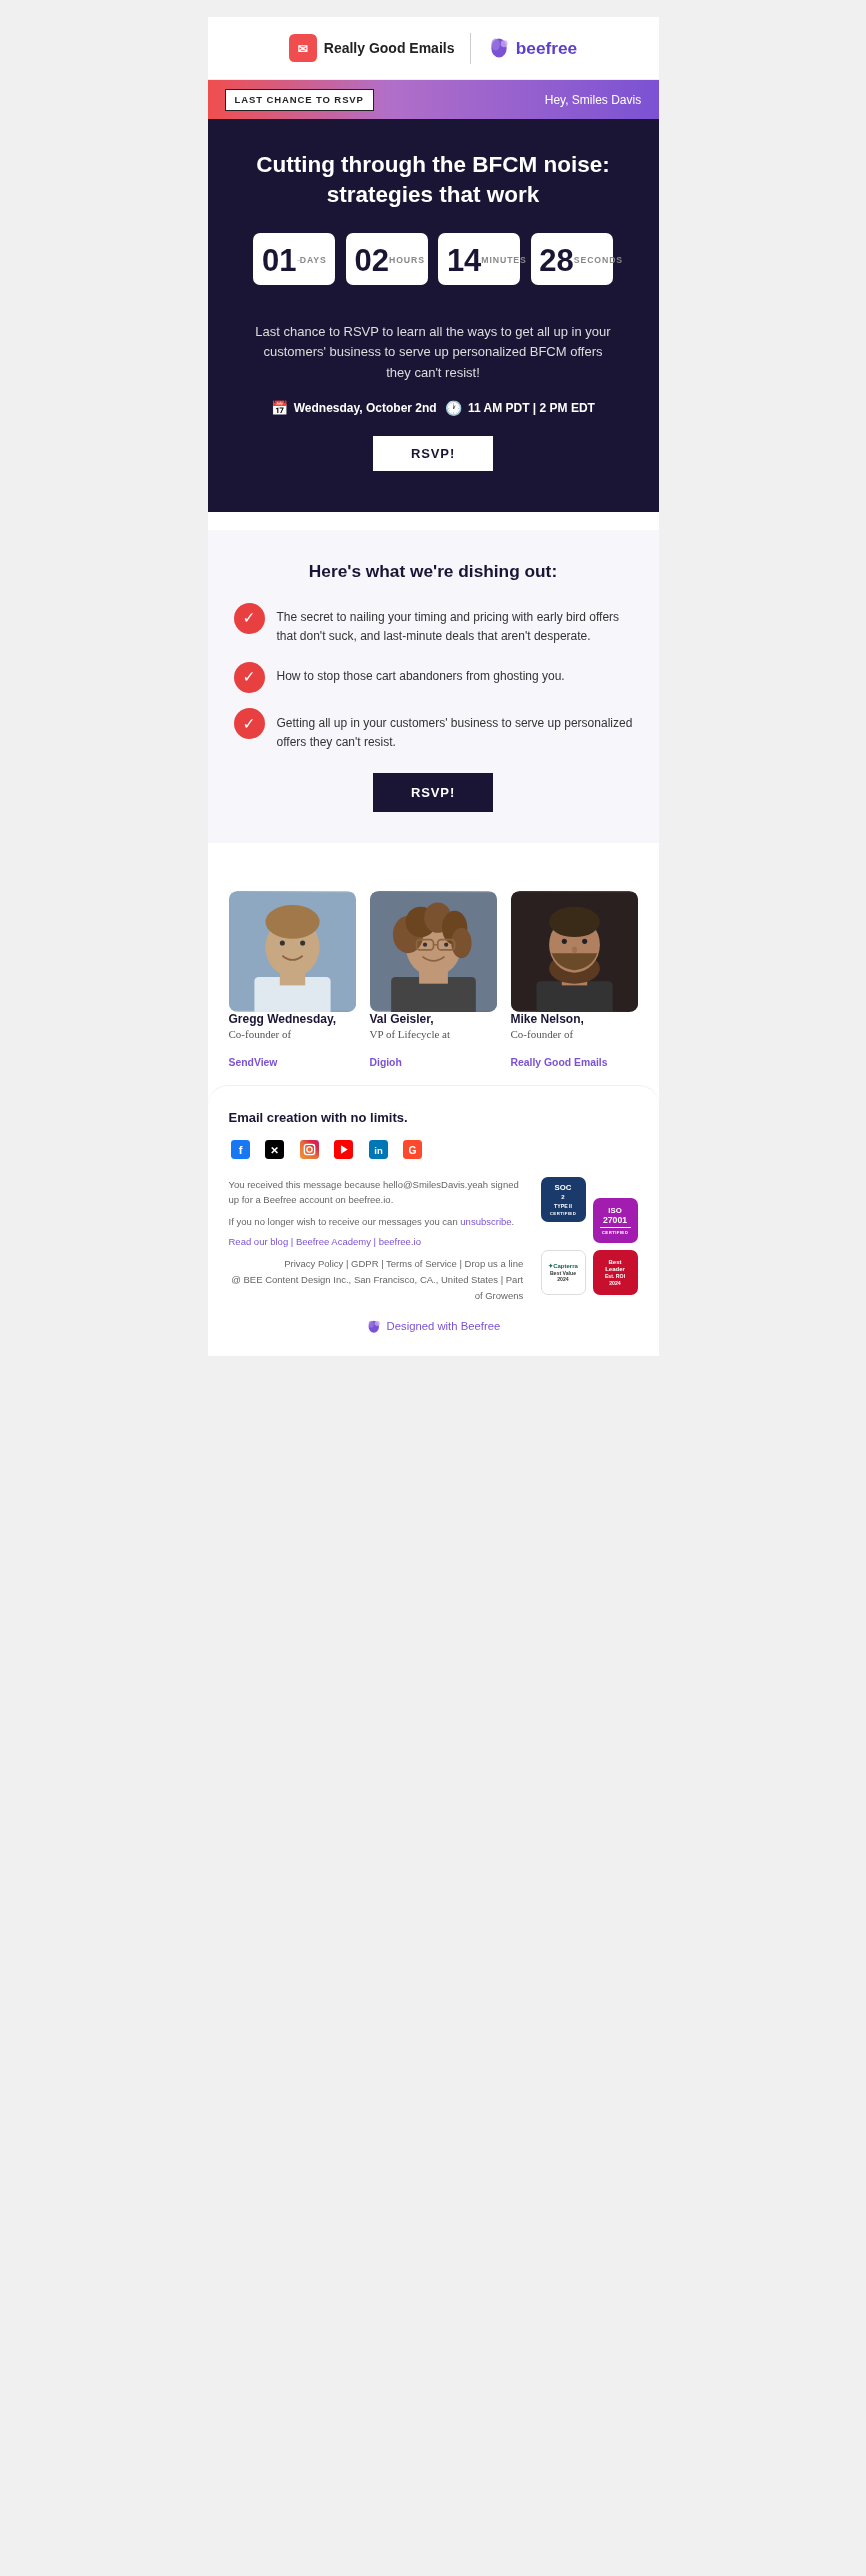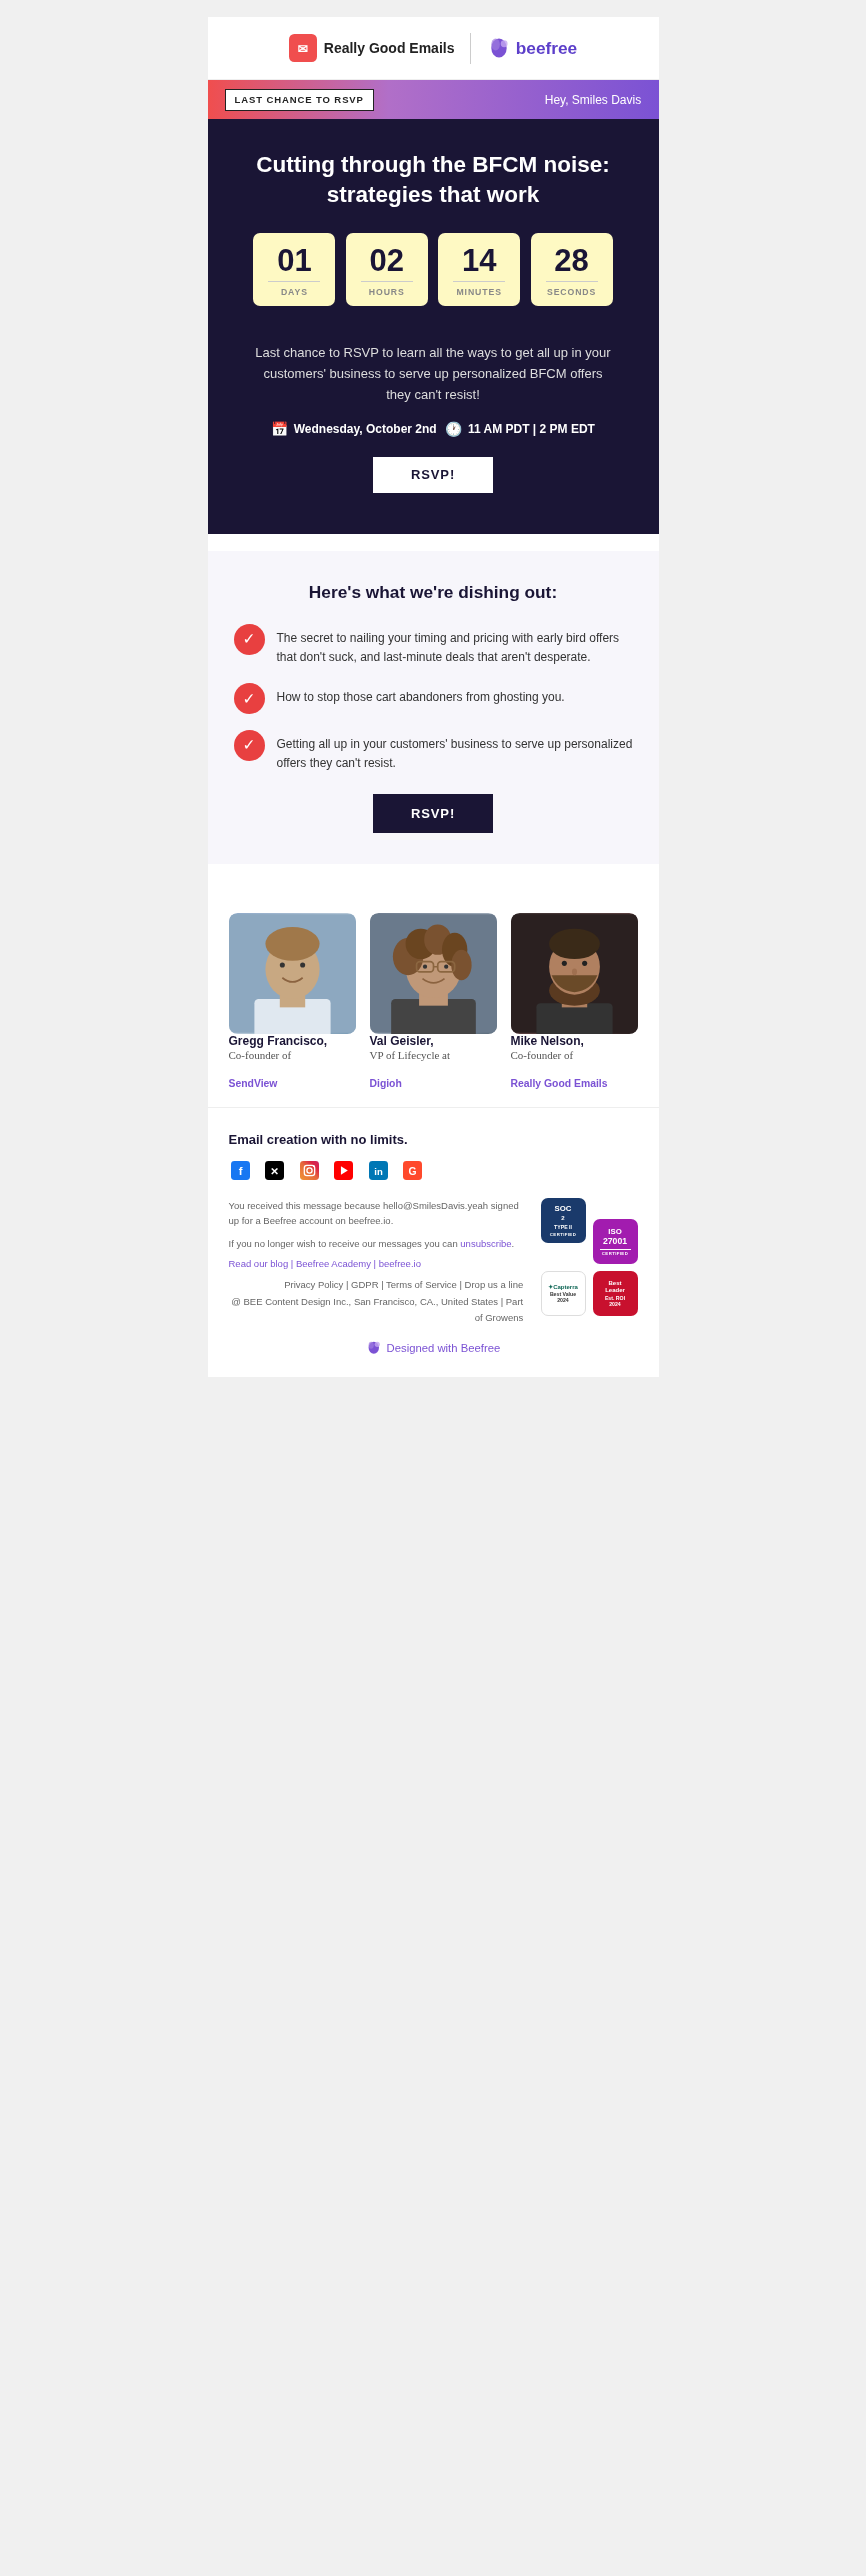--- a/index.html
+++ b/index.html
@@ -88,26 +88,26 @@
     }
 
     
     .countdown {
       display: flex;
       justify-content: center;
       gap: 10.4px;
       margin-bottom: 24px;
     }
     .countdown-item {
-      background: #fef9c3;
+      background: #ffffff;
       border-radius: 7px;
       width: 82px;
       padding: 12px 8.7px 8.7px;
       display: flex;
-      flex-direction: column;
+      flex-direction: row;
       align-items: center;
     }
     .countdown-number {
       font-size: 31px;
       font-weight: bold;
       color: #1a1535;
       line-height: 1;
     }
     .countdown-divider {
       width: 52px;
@@ -278,20 +278,21 @@
       color: #7b52d4;
       font-weight: bold;
       text-decoration: none;
     }
 
     
     .footer {
       background: #fff;
       padding: 24px 21px 8px;
       border-top: 0.9px solid #eee;
+      border-radius: 20px;
     }
     .footer-brand {
       font-size: 13px;
       font-weight: bold;
       color: #1a1535;
       margin-bottom: 12px;
     }
     .social-icons {
       display: flex;
       gap: 10.4px;
@@ -515,21 +516,21 @@
             <ellipse cx="75" cy="65" rx="32" ry="35" fill="#c8a882"></ellipse>
 
             <ellipse cx="75" cy="35" rx="32" ry="20" fill="#a0784a"></ellipse>
 
             <circle cx="63" cy="60" r="3" fill="#333"></circle>
             <circle cx="87" cy="60" r="3" fill="#333"></circle>
 
             <path d="M63 75 Q75 85 87 75" stroke="#8b6340" stroke-width="2" fill="none"></path>
           </svg>
         </div>
-        <div class="speaker-name">Gregg Francisco,</div>
+        <div class="speaker-name">Gregg Wednesday,</div>
         <div class="speaker-title">Co-founder of</div>
         <a class="speaker-link" href="#">SendView</a>
       </div>
 
       <div class="speaker-card">
         <div class="speaker-2-bg">
           <svg viewBox="0 0 150 140" xmlns="http://www.w3.org/2000/svg" width="100%" height="121">
             <rect width="150" height="140" fill="#6a7a8c"></rect>
 
             <rect x="25" y="100" width="100" height="50" rx="5" fill="#444"></rect>

